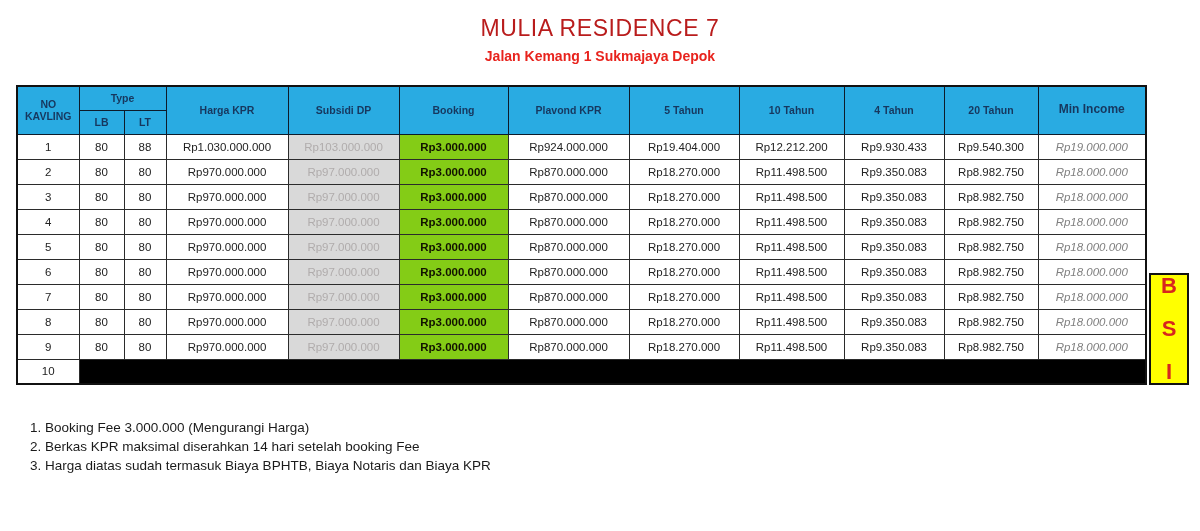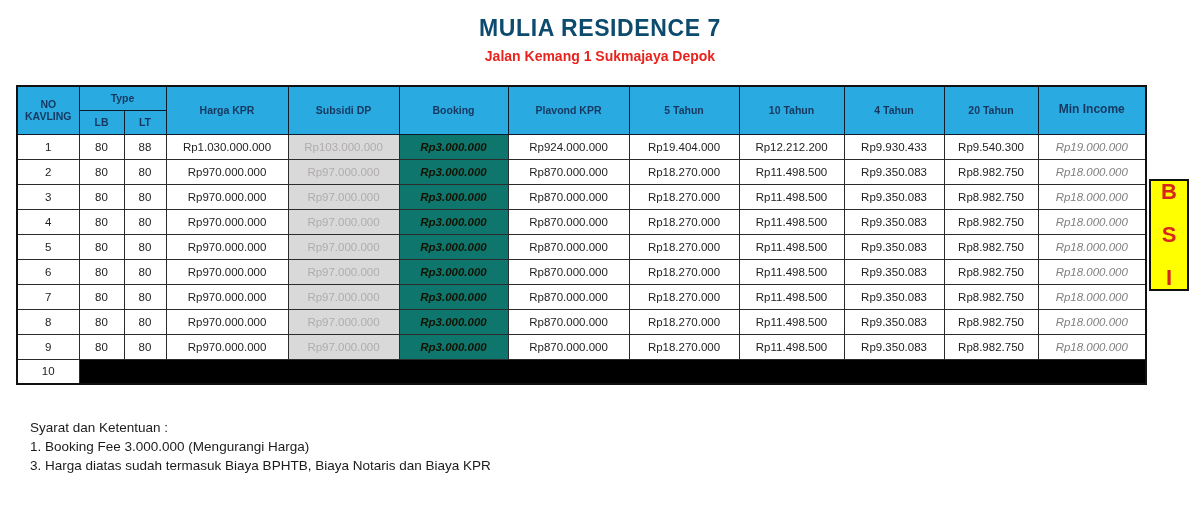--- a/index.html
+++ b/index.html
@@ -6,36 +6,36 @@
   html, body { background: #ffffff; }
   body {
     width: 1200px; height: 531px;
     font-family: "Liberation Sans", sans-serif;
     color: #1a1a1a;
     overflow: hidden;
     position: relative;
   }
   .title-wrap { text-align: center; padding-top: 15px; }
   .page-title {
-    color: #0c4a6e;
+    color: #b91c1c;
     font-size: 23px;
-    font-weight: bold;
+    font-weight: normal;
     letter-spacing: 0.6px;
   }
   .page-subtitle {
     color: #e8231d;
     font-size: 14px;
     font-weight: bold;
     margin-top: 6px;
   }
   .table-area {
     position: absolute;
     left: 16px; top: 85px;
     display: flex;
-    align-items: center;
+    align-items: flex-end;
   }
   table.pricing {
     border-collapse: collapse;
     table-layout: fixed;
     width: 1129px;
     border: 2px solid #111111;
   }
   table.pricing th {
     background: #29abe2;
     color: #17375e;
@@ -53,23 +53,22 @@
     vertical-align: middle;
     height: 25px;
     border: 1px solid #2b2b2b;
     color: #222222;
     padding: 0 2px;
     white-space: nowrap;
     overflow: hidden;
   }
   table.pricing td.subsidi { background: #d9d9d9; color: #b0acac; }
   table.pricing td.booking {
-    background: #0f766e;
-    font-weight: bold;
-    font-style: italic;
+    background: #84cc16;
+    font-weight: bold;
     color: #121200;
   }
   table.pricing td.income { color: #7f7f7f; font-style: italic; }
   table.pricing td.sold { background: #000000; border-color: #000000; }
   .bsi-strip {
     width: 40px;
     margin-left: 2px;
     background: #ffff00;
     border: 2px solid #111111;
     display: flex;
@@ -271,16 +270,16 @@
   </table>
 
   <div class="bsi-strip">
     <span>B</span>
     <span>S</span>
     <span>I</span>
   </div>
 </div>
 
 <div class="notes">
-  <div>Syarat dan Ketentuan :</div>
   <div>1. Booking Fee 3.000.000 (Mengurangi Harga)</div>
+  <div>2. Berkas KPR maksimal diserahkan 14 hari setelah booking Fee</div>
   <div>3. Harga diatas sudah termasuk Biaya BPHTB, Biaya Notaris dan Biaya KPR</div>
 </div>
 
 </body></html>

